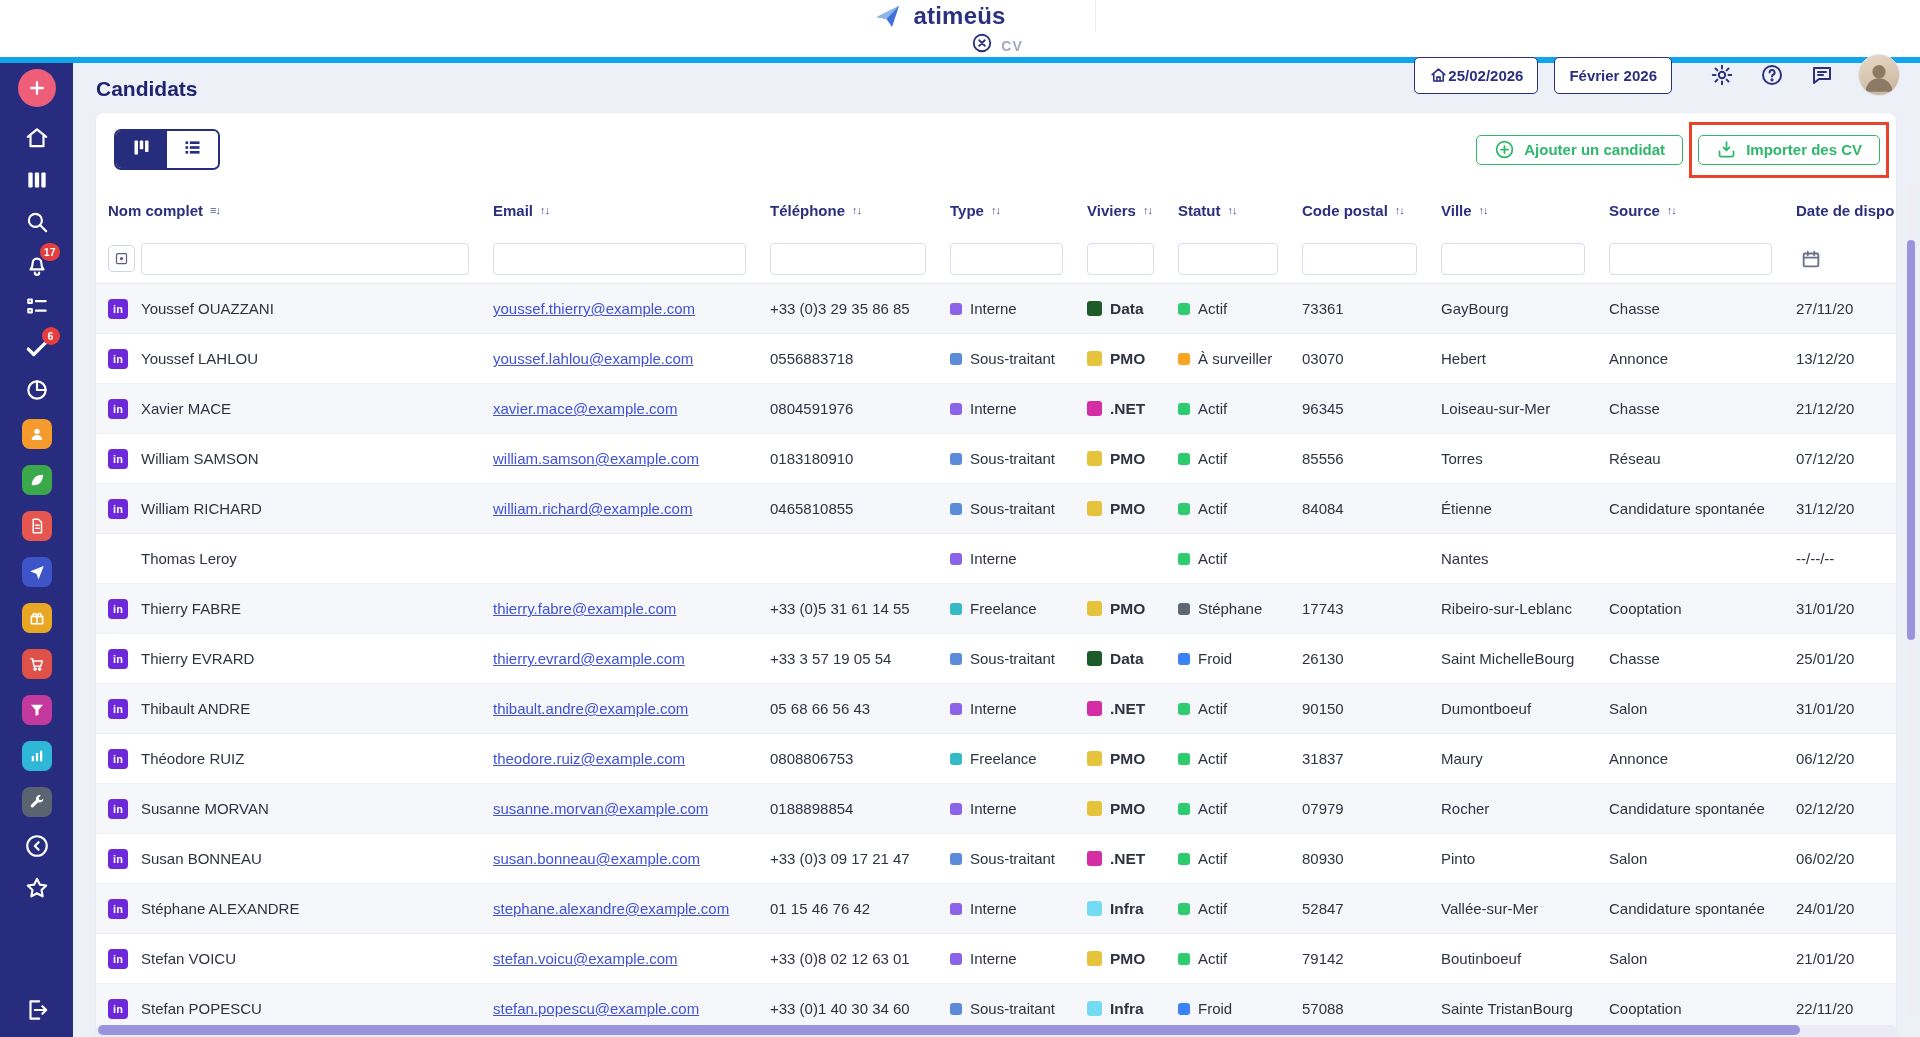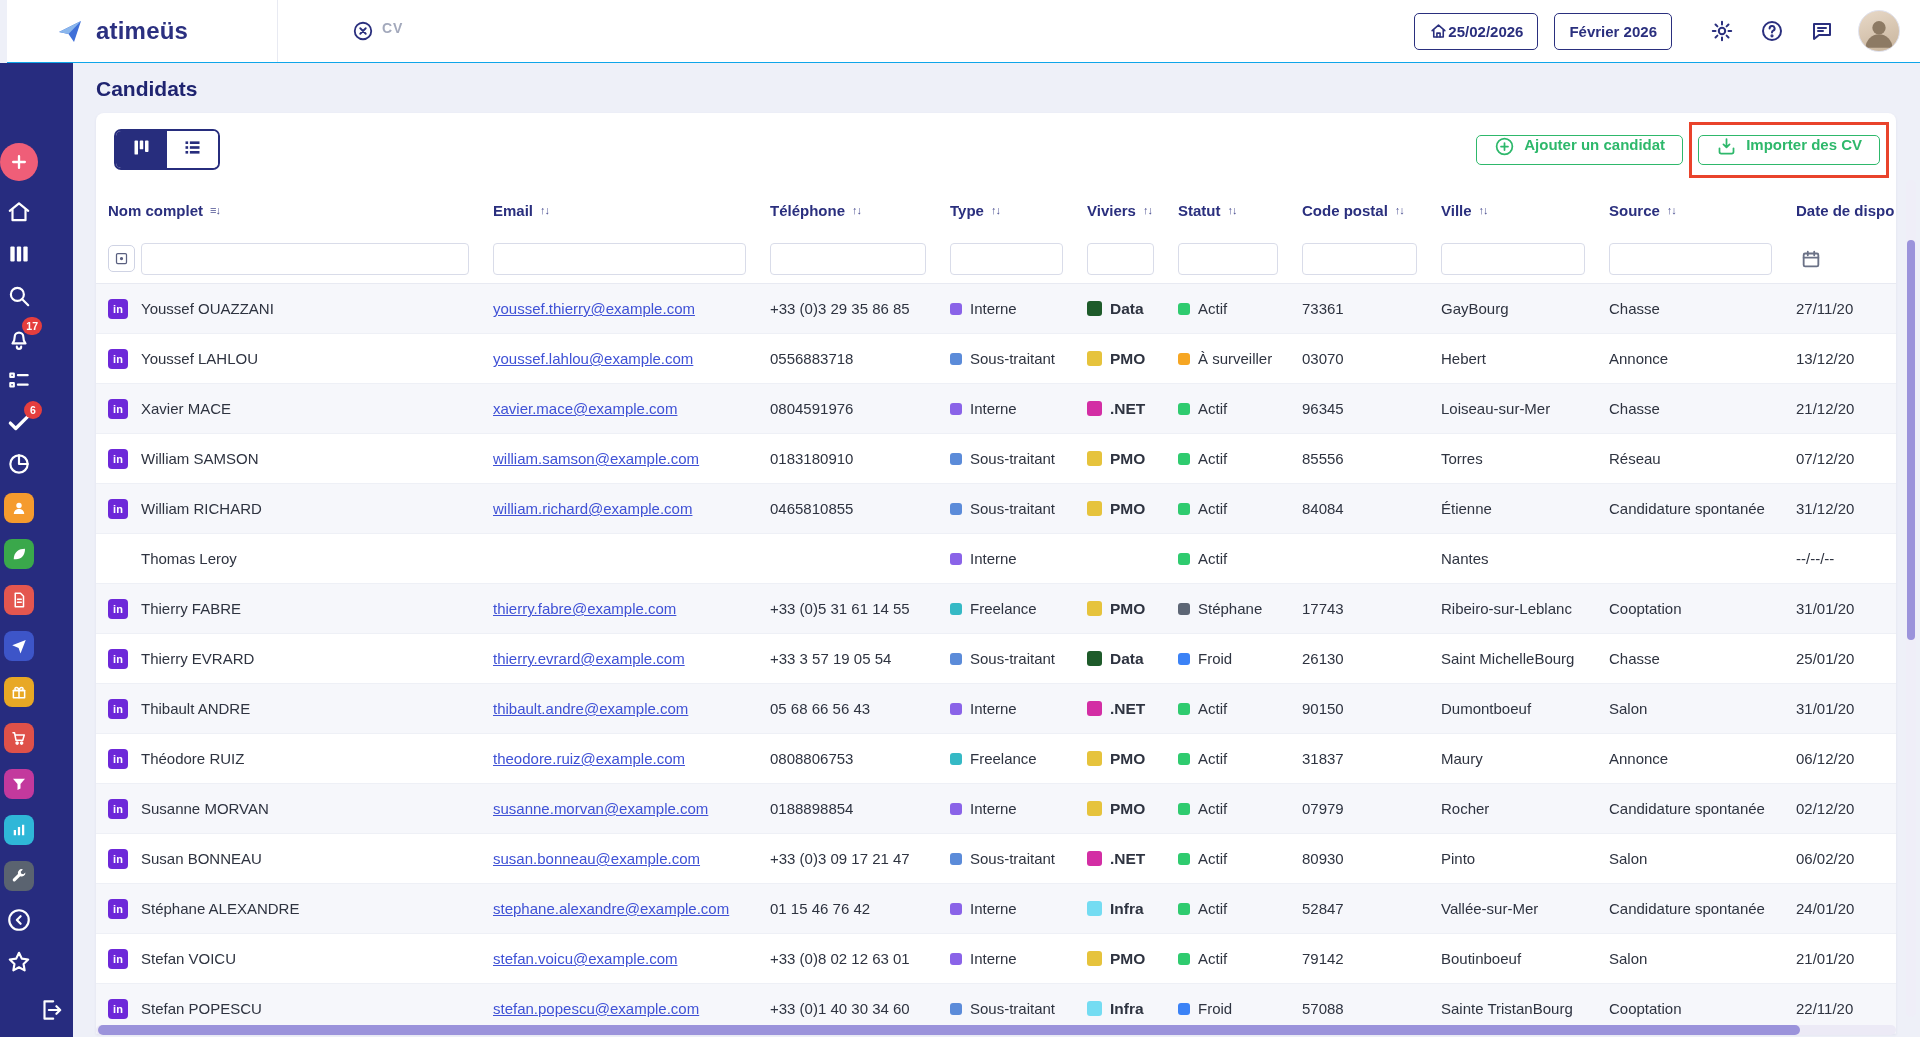--- a/index.html
+++ b/index.html
@@ -1,47 +1,47 @@
 <!DOCTYPE html>
 <html><head>
 <meta charset="utf-8">
 <style>
   * { margin:0; padding:0; box-sizing:border-box; }
   body { font-family:"Liberation Sans", sans-serif; background:#dfe1ec; }
   .viewport { width:1920px; height:1037px; position:relative; overflow:hidden; background:#eef0f8; }
 
   
-  .topbar { position:absolute; top:0; left:7px; right:0; height:63px; background:#fff;
-            border-bottom:1px solid #0ea5e9; display:flex; align-items:center; z-index:5; }
+  .topbar { position:absolute; top:0; left:0; right:0; height:63px; background:#fff;
+            border-bottom:6px solid #0ea5e9; display:flex; align-items:center; z-index:5;flex-direction:column; }
   .logo-sec { width:271px; height:100%; display:flex; align-items:center; gap:10px;
               padding-left:47px; border-right:1px solid #e8eaf2; }
   .logo-mark { width:32px; height:32px; flex:0 0 auto; }
   .logo-text { font-size:24px; font-weight:700; color:#2b3080; letter-spacing:.2px; }
-  .tab-sec { display:flex; align-items:flex-start; gap:8px; padding-left:74px; }
+  .tab-sec { display:flex; align-items:flex-end; gap:8px; padding-left:74px; }
   .tab-close { width:22px; height:22px; color:#2a2f7e; cursor:pointer; }
   .tab-close svg { width:100%; height:100%; }
   .tab-label { font-size:14px; font-weight:700; color:#a3a9bc; letter-spacing:1px; }
   .topbar-right { margin-left:auto; display:flex; align-items:center; padding-right:20px; }
   .pill-btn { display:flex; align-items:center; gap:0; height:37px; padding:0 14px;
               border:1.5px solid #2a2f7e; border-radius:5px; background:#fff; color:#2a2f7e;
               font-size:15px; font-weight:700; cursor:pointer; }
   .pill-btn + .pill-btn { margin-left:16px; }
   .pill-btn .ic { width:19px; height:19px; display:flex; }
   .pill-btn .ic svg { width:100%; height:100%; }
   .top-ic { width:24px; height:24px; color:#2a2f7e; margin-left:26px; cursor:pointer; }
   .top-ic svg { width:100%; height:100%; }
   .top-ic:first-of-type { margin-left:38px; }
   .avatar { width:42px; height:42px; border-radius:50%; margin-left:24px; cursor:pointer;
             background:linear-gradient(160deg,#e8d9c8,#c8b49c); position:relative; overflow:hidden;
             border:1px solid #e0e2ee; }
   .avatar svg { width:100%; height:100%; color:#8d7a64; }
 
   
   .sidebar { position:absolute; top:63px; left:0; bottom:0; width:73px; background:#272c7f;
-             display:flex; flex-direction:row; align-items:center; padding-top:18px; z-index:4; }
+             display:flex; flex-direction:column; align-items:center; padding-top:6px; z-index:4; }
   .s-nav { display:flex; flex-direction:column; align-items:center; gap:16px; }
   .s-item { position:relative; cursor:pointer; display:flex; align-items:center; justify-content:center; }
   .s-fab { width:38px; height:38px; border-radius:50%; color:#fff; margin-bottom:2px; }
   .s-fab svg { width:20px; height:20px; }
   .s-line { width:26px; height:26px; color:#fff; }
   .s-line svg { width:100%; height:100%; }
   .s-tile { width:30px; height:30px; border-radius:8px; color:#fff; }
   .s-tile svg { width:18px; height:18px; }
   .s-badge { position:absolute; top:-8px; right:-10px; min-width:18px; height:18px; padding:0 4px;
              background:#e53e3e; color:#fff; border-radius:9px; font-size:10.5px; font-weight:700;
@@ -54,21 +54,21 @@
   .page-title { font-size:21px; font-weight:700; color:#1f2470; margin-bottom:12px; }
   .card { width:1800px; height:921px; background:#fff; border-radius:8px 8px 0 0;
           box-shadow:0 1px 3px rgba(40,45,120,.07); overflow:hidden; }
 
   
   .toolbar { display:flex; align-items:center; padding:16px 16px 16px 18px; }
   .vt { display:flex; border:2px solid #272d7d; border-radius:7px; overflow:hidden; height:41px; }
   .vt-seg { width:51px; display:flex; align-items:center; justify-content:center; cursor:pointer; background:#fff; color:#272d7d; }
   .vt-seg.active { background:#272d7d; color:#fff; }
   .vt-seg svg { width:21px; height:21px; }
-  .btn { display:inline-flex; align-items:flex-start; gap:9px; height:30px; padding:0 17px;
+  .btn { display:inline-flex; align-items:center; gap:9px; height:30px; padding:0 17px;
          border-radius:5px; background:#fff; font-size:15px; font-weight:600; cursor:pointer; border:1.5px solid; }
   .btn .ic { width:21px; height:21px; display:flex; }
   .btn .ic svg { width:100%; height:100%; }
   .btn-green { color:#2eb86b; border-color:#2eb86b; }
   .btn-navy { color:#272d7d; border-color:#272d7d; }
   .tb-right { margin-left:auto; display:flex; align-items:center; gap:15px; }
   .importcv-wrap { position:relative; }
   .annotation { position:absolute; inset:-13px -9px; border:3px solid #e9432b; pointer-events:none; }
   .select { width:236px; height:41px; border:1px solid #d5d7e5; border-radius:5px; background:#fff;
             display:flex; align-items:center; justify-content:space-between; padding:0 14px;

